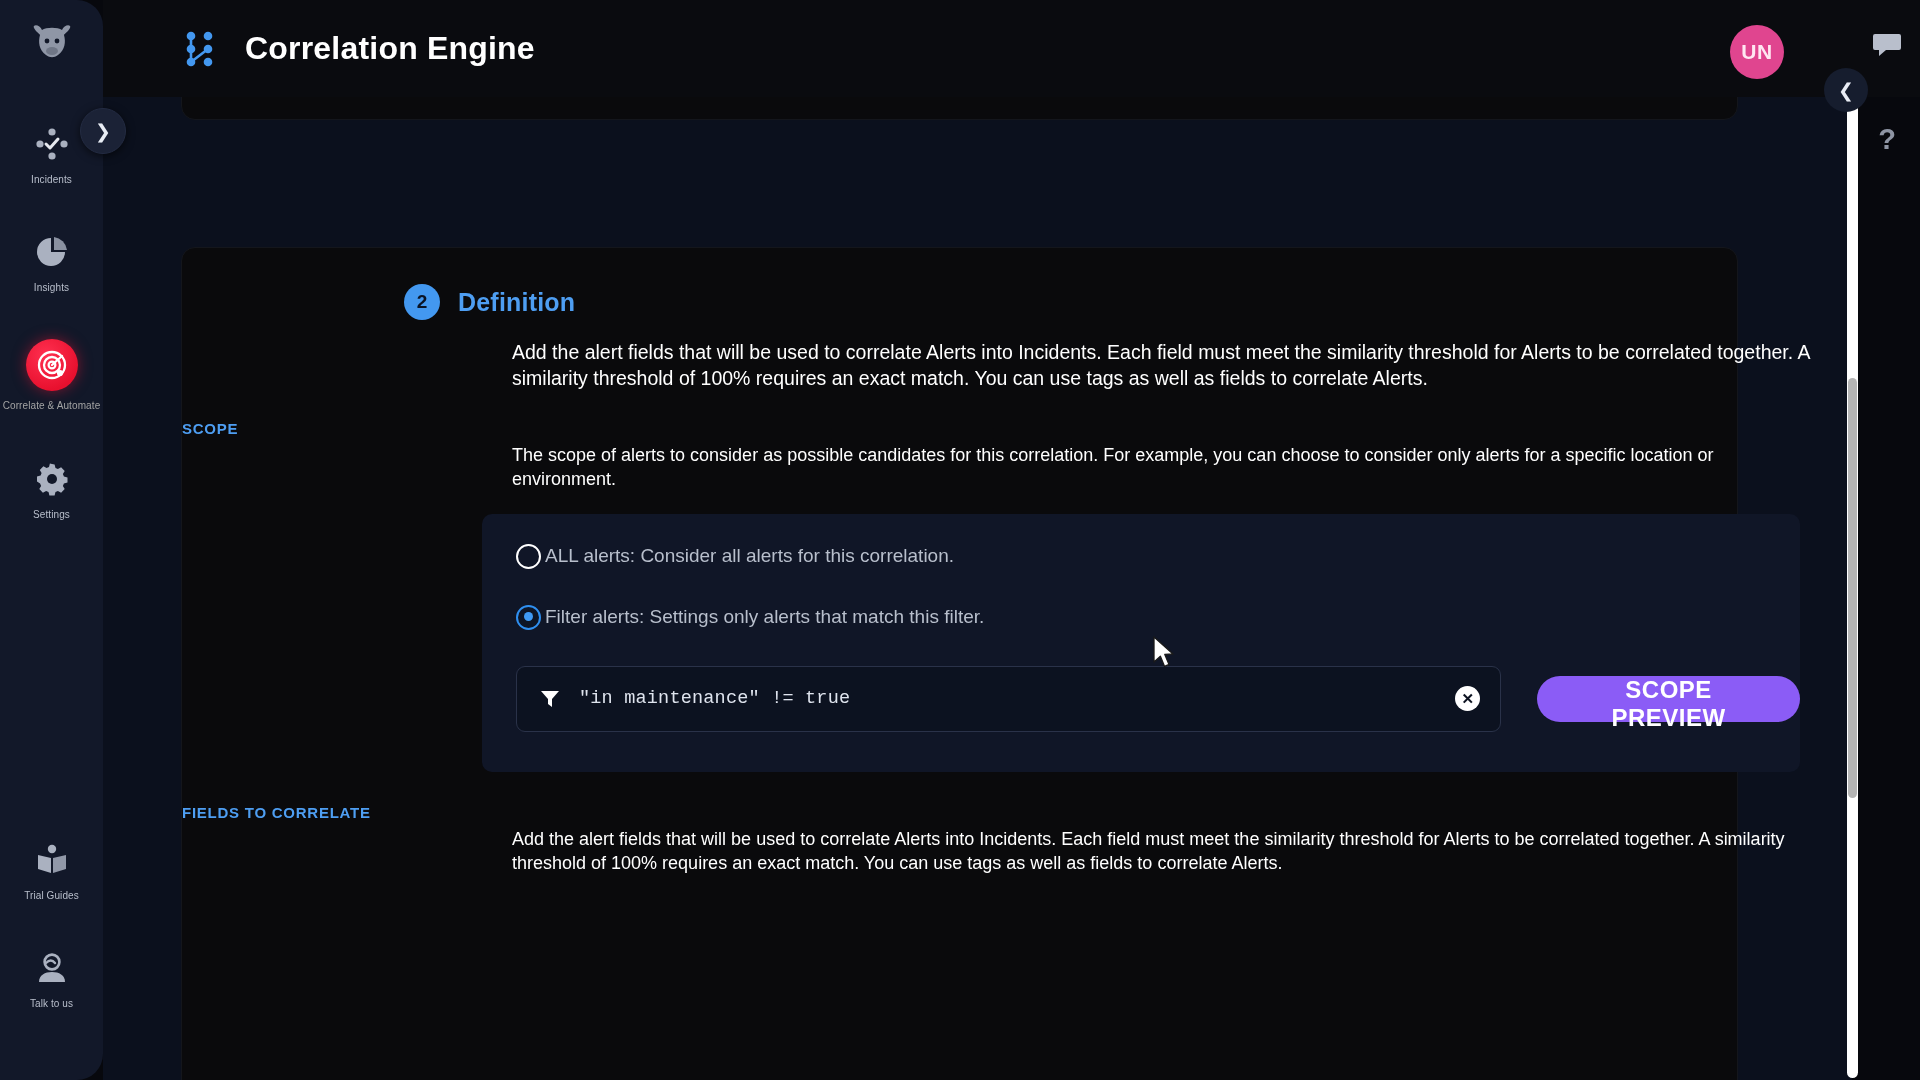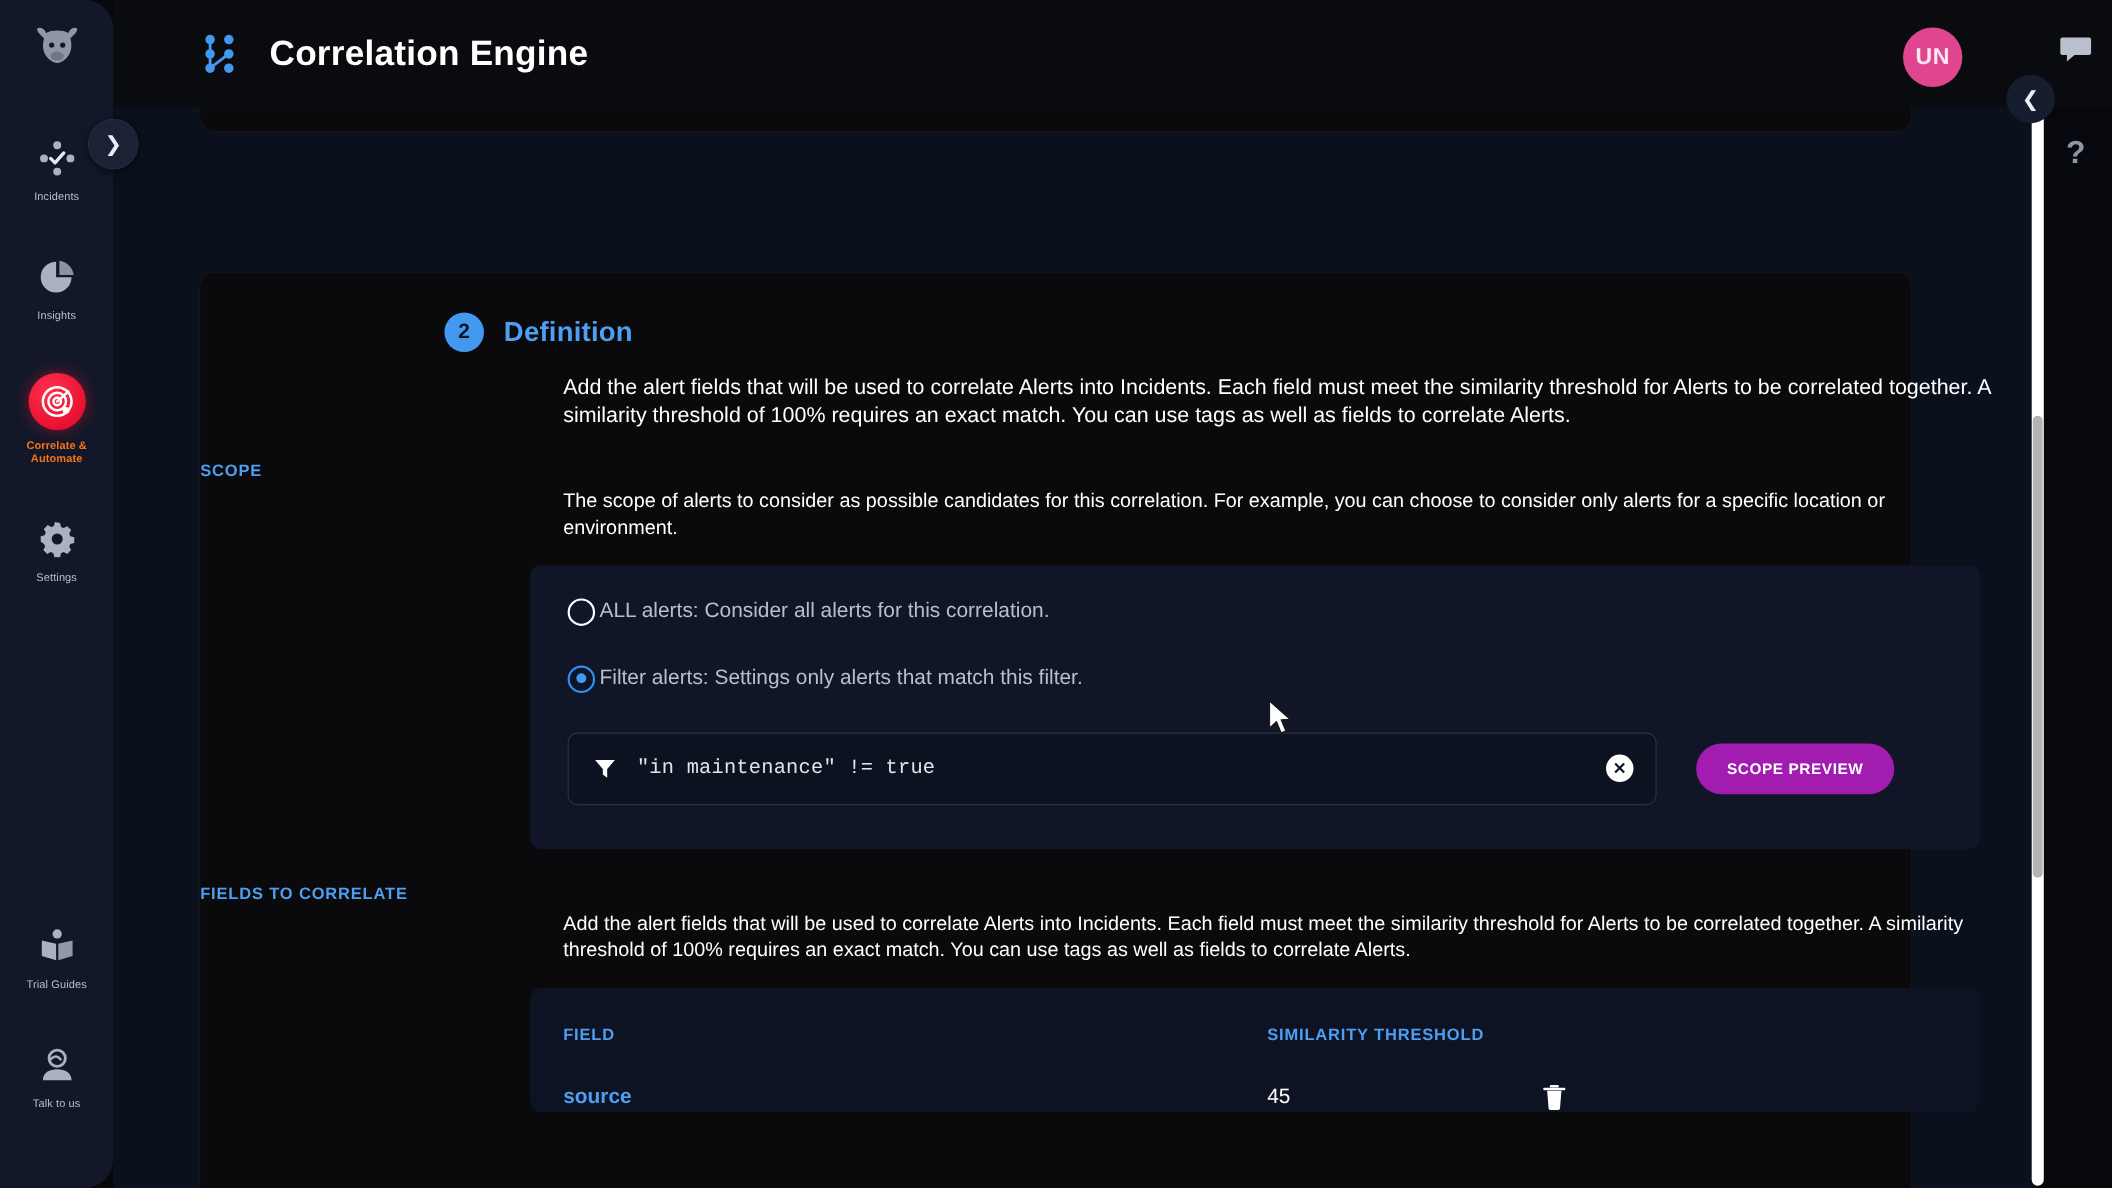--- a/index.html
+++ b/index.html
@@ -27,21 +27,21 @@
   .nav-item {
     width: 103px; padding: 11px 2px 9px 2px; margin-bottom: 26px;
     display: flex; flex-direction: column; align-items: center; gap: 9px;
     cursor: pointer; text-decoration: none;
   }
   .nav-ico { width: 42px; height: 42px; display: flex; align-items: center; justify-content: center; }
   .nav-label {
     font-size: 10px; color: #b9bfcc; text-align: center; line-height: 1.12;
     letter-spacing: .1px;
   }
-  .nav-item.active .nav-label { color: #f97316; font-weight: bold; }
+  .nav-item.active .nav-label { color: #a3a3a3; font-weight: normal; }
   .nav-ico.badge-red {
     width: 52px; height: 52px; border-radius: 50%;
     background: radial-gradient(circle at 38% 32%, #ff3050, #e8102e 72%);
     box-shadow: 0 0 14px rgba(233,20,52,.5);
   }
   .collapse-fab {
     position: absolute; left: 80px; top: 108px;
     width: 46px; height: 46px; border-radius: 50%;
     background: #1b2236; border: 1px solid #232b42;
     display: flex; align-items: center; justify-content: center;
@@ -163,22 +163,22 @@
     flex: 1; margin-left: 18px; font-size: 18.5px; color: #dfe4ee;
     font-family: "Liberation Mono", monospace; letter-spacing: .2px;
   }
   .clear-x {
     width: 25px; height: 25px; border-radius: 50%; background: #ffffff;
     color: #0c1220; font-size: 15px; font-weight: bold;
     display: flex; align-items: center; justify-content: center; cursor: pointer; flex: none;
   }
   .btn-scope-preview {
     height: 46px; padding: 0 28px; border-radius: 23px;
-    background: #a21caf; color: #ffffff; border: none;
-    font-size: 14px; font-weight: bold; letter-spacing: .5px; cursor: pointer;
+    background: #8b5cf6; color: #ffffff; border: none;
+    font-size: 24px; font-weight: bold; letter-spacing: .5px; cursor: pointer;
     font-family: "Liberation Sans", sans-serif;
   }
   .fields-block { margin-top: 32px; }
   .field-table {
     margin: 22px 0 0 300px; width: 1318px; background: #0d1323;
     border-radius: 10px; padding: 34px 0 0 30px;
   }
   .ftable-head, .ftable-row { display: flex; align-items: center; }
   .col-field { width: 640px; }
   .col-thresh { width: 250px; }
@@ -371,38 +371,20 @@
           </div>
           <button class="btn-scope-preview">SCOPE PREVIEW</button>
         </div>
       </div>
     </div>
 
     <div class="fields-block">
       <div class="sec-label">FIELDS TO CORRELATE</div>
       <p class="sec-desc">Add the alert fields that will be used to correlate Alerts into Incidents. Each field must meet the similarity threshold for Alerts to be correlated together. A similarity threshold of 100% requires an exact match. You can use tags as well as fields to correlate Alerts.</p>
 
-      <div class="field-table">
-        <div class="ftable-head">
-          <div class="th col-field">FIELD</div>
-          <div class="th col-thresh">SIMILARITY THRESHOLD</div>
-        </div>
-        <div class="ftable-row" style="margin-top:36px;">
-          <div class="td-field col-field">source</div>
-          <div class="td-thresh col-thresh">45</div>
-          <div class="trash">
-            <svg width="22" height="25" viewBox="0 0 22 25">
-              <path d="M2 5 h18" stroke="#ffffff" stroke-width="2.2" stroke-linecap="round"></path>
-              <path d="M8 2.5 h6" stroke="#ffffff" stroke-width="2.2" stroke-linecap="round"></path>
-              <path d="M4.5 6.5 h13 l-1.3 16 a1.6 1.6 0 0 1 -1.6 1.5 h-7.2
-                       a1.6 1.6 0 0 1 -1.6 -1.5 z" fill="#ffffff"></path>
-            </svg>
-          </div>
-        </div>
-      </div>
     </div>
   </section>
 
   <div class="cursor-ptr">
     <svg width="26" height="34" viewBox="0 0 26 34">
       <path d="M2 1 L2 26 L8.4 20.2 L12.6 30.4 L17 28.4 L12.8 18.4 L21 18 Z" fill="#ffffff" stroke="#1a1a1a" stroke-width="1.3" stroke-linejoin="round"></path>
     </svg>
   </div>
 
 </div>

